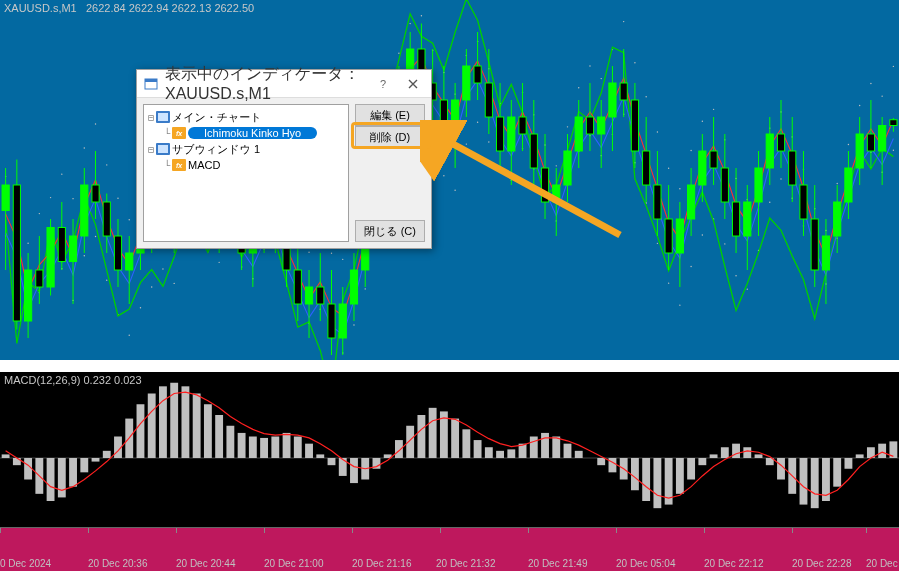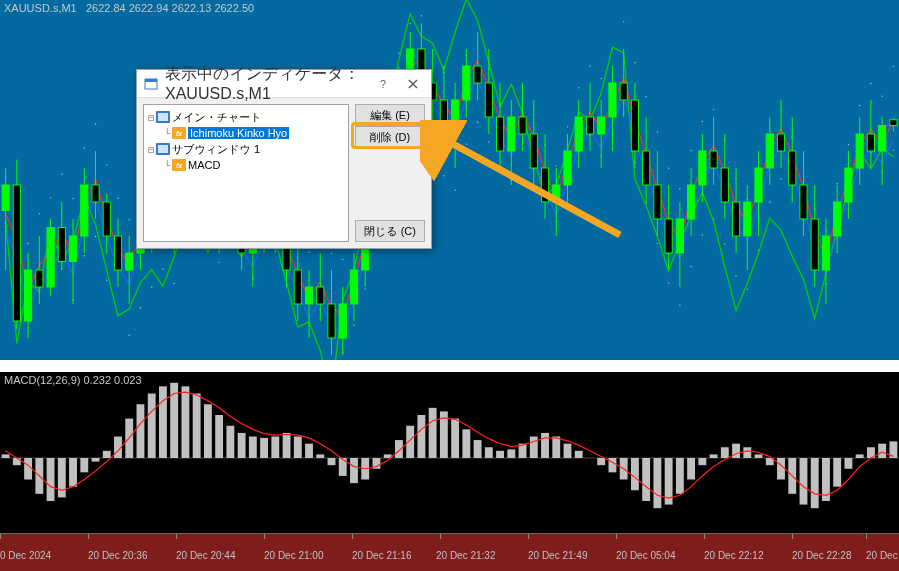--- a/index.html
+++ b/index.html
@@ -51,26 +51,26 @@
   left: 0;
   width: 899px;
   height: 12px;
   background: #fff;
 }
 .xaxis {
   position: absolute;
   bottom: 0;
   left: 0;
   width: 899px;
-  height: 38px;
-  background: #7f1d1d;
+  height: 44px;
+  background: #be185d;
   border-top: 1px solid #666;
   display: flex;
   align-items: flex-end;
-  padding-bottom: 10px;
+  padding-bottom: 2px;
 }
 .xaxis span {
   position: absolute;
   font-size: 10px;
   color: #c0c0c0;
   white-space: nowrap;
 }
 .tick { position: absolute; width: 1px; height: 5px; background: #888; top: 0; }
 
 .dialog {
@@ -112,21 +112,21 @@
   overflow: auto;
 }
 .tree-row { display: flex; align-items: center; height: 16px; gap: 2px; white-space: nowrap; }
 .tree-indent { display:inline-block; }
 .tree-connector { color:#888; font-family: monospace; font-size:10px; }
 .tree-icon { width:14px; height:12px; display:inline-flex; align-items:center; justify-content:center; }
 .tree-icon.win { background:#3a7bc8; border-radius:1px; position:relative; }
 .tree-icon.win::after { content:""; position:absolute; top:2px; left:2px; right:2px; bottom:2px; background:#cde4ff; }
 .tree-icon.ind { background:#f5a623; border-radius:1px; position:relative; }
 .tree-icon.ind::after { content:"fx"; font-size:7px; color:#fff; font-style:italic; font-weight:bold; }
-.tree-label.selected { background:#0078d7; color:#fff; padding:0 2px; }
+.tree-label.selected { background:#0078d7; color:#fff; padding:0 16px;border-radius:6px; }
 .btn-col { width: 70px; display:flex; flex-direction:column; }
 .btn-col-spacer { flex: 1; }
 .btn {
   height: 22px;
   background: #e1e1e1;
   border: 1px solid #adadad;
   font-size: 11px;
   display:flex; align-items:center; justify-content:center;
   cursor:pointer;
 }

